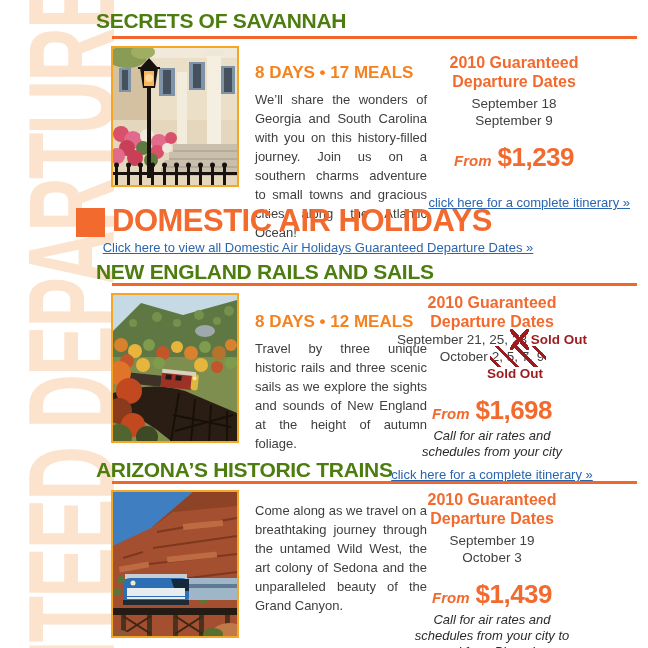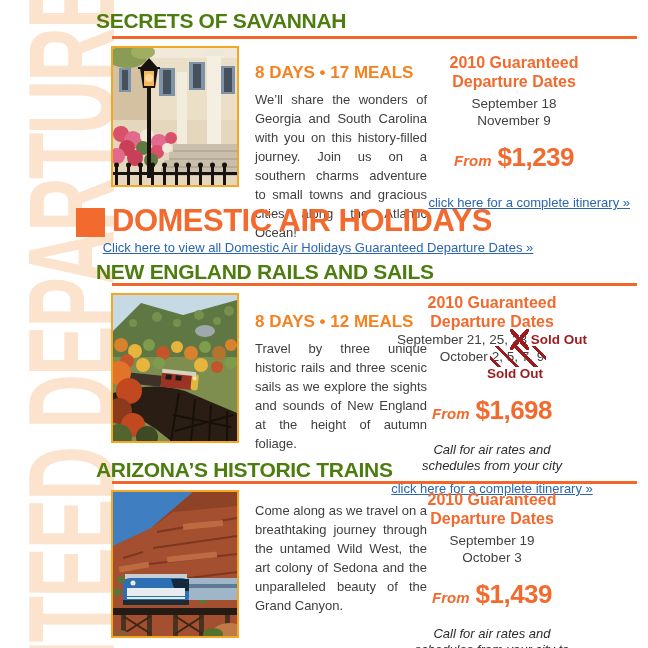--- a/index.html
+++ b/index.html
@@ -31,21 +31,21 @@
   .mid-col { position:absolute; left:255px; width:172px; }
   .days-meals { font-size:17px; font-weight:bold; color:#F58220; margin-bottom:7px; white-space:nowrap; }
   .desc { font-size:13px; line-height:19px; color:#3E3E3E; text-align:justify; }
   .right-col { position:absolute; text-align:center; }
   .dates-heading { font-size:16px; line-height:19px; font-weight:bold; color:#F26A2E; }
   .date-line { font-size:13.5px; line-height:17px; color:#414042; }
   .dates-block { margin-top:4px; }
   .price-row { margin-top:13px; white-space:nowrap; }
   .from-label { font-size:15px; font-weight:bold; font-style:italic; color:#F26A2E; margin-right:6px; }
   .price { font-size:26px; font-weight:bold; color:#F26A2E; letter-spacing:-0.5px; }
-  .air-note { font-size:13px; line-height:16px; font-style:italic; color:#2B2B2B; margin-top:16px; }
+  .air-note { font-size:13px; line-height:16px; font-style:italic; color:#2B2B2B; margin-top:2px; }
   .itin-link {
     display:block; font-size:13px; color:#2A65B0; text-decoration:underline;
     cursor:pointer; white-space:nowrap;
   }
   .sold-out { font-weight:bold; color:#9C1B1E; }
   .crossed { position:relative; display:inline-block; }
   .crossed::after {
     content:""; position:absolute; left:-2px; right:-2px; top:-2px; bottom:-2px;
     background:repeating-linear-gradient(45deg,
       transparent 0px, transparent 5px, #9C1B1E 5px, #9C1B1E 8px, transparent 8px, transparent 13px);
@@ -178,21 +178,21 @@
   <p class="desc">We’ll share the wonders of Georgia and South Carolina with you on this history-filled journey.  Join us on a southern charms adventure to small towns and gracious cities along the Atlantic Ocean!</p>
 </div>
 
 <div class="right-col" id="right1">
   <div class="dates-heading">
     <div>2010 Guaranteed</div>
     <div>Departure Dates</div>
   </div>
   <div class="dates-block">
     <div class="date-line">September 18</div>
-    <div class="date-line">November 9</div>
+    <div class="date-line">September 9</div>
   </div>
   <div class="price-row">
     <span class="from-label">From</span><span class="price">$1,239</span>
   </div>
   <a class="itin-link">click here for a complete itinerary »</a>
 </div>
 
 <div class="orange-square"></div>
 <h1 class="divider-title">DOMESTIC AIR HOLIDAYS</h1>
 <a class="divider-link">Click here to view all Domestic Air Holidays Guaranteed Departure Dates »</a>

